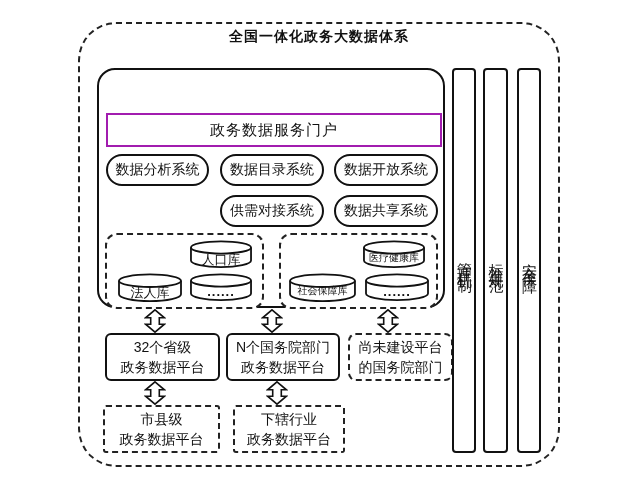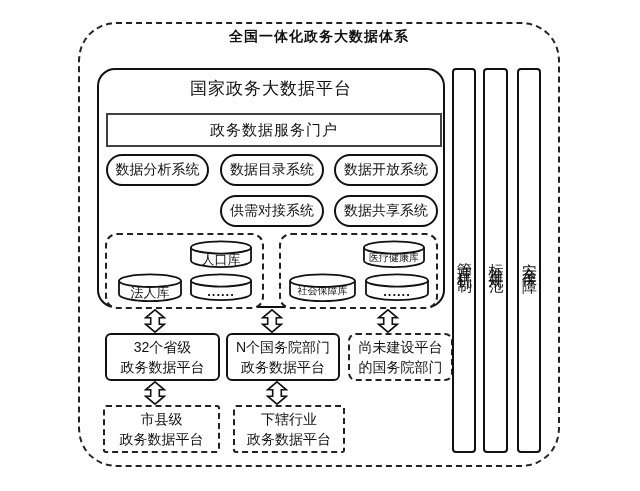--- a/index.html
+++ b/index.html
@@ -4,21 +4,21 @@
 <style>
   html,body{margin:0;padding:0;background:#fff;}
   .canvas{position:relative;width:640px;height:491px;background:#fff;overflow:hidden;
           font-family:"Liberation Sans","DejaVu Sans",sans-serif;color:#111;}
   .abs{position:absolute;box-sizing:border-box;}
   .outer{left:78px;top:22px;width:482px;height:445px;border:2px dashed #222;border-radius:38px;background:#fff;}
   .main-title{left:78px;top:28px;width:482px;height:28px;text-align:center;
               font-size:14px;font-weight:bold;letter-spacing:1px;}
   .big-box{left:97px;top:68px;width:348px;height:240px;border:2px solid #111;border-radius:18px;background:#fff;}
   .big-title{position:absolute;left:0;top:7px;width:100%;text-align:center;font-size:17px;letter-spacing:1px;}
-  .portal{position:absolute;left:7px;top:43px;width:332px;height:30px;border:2px solid #404040;background:#fff;
+  .portal{position:absolute;left:7px;top:43px;width:332px;height:30px;border:2px solid #a21caf;background:#fff;
           display:flex;align-items:center;justify-content:center;font-size:15px;letter-spacing:1px;}
   .sysbox{position:absolute;width:100px;height:28px;border:2px solid #111;border-radius:16px;background:#fff;
           display:flex;align-items:center;justify-content:center;font-size:14px;}
   .r1{top:84px;} .r2{top:125px;}
   .c1{left:7px;width:99px;} .c2{left:121px;} .c3{left:235px;}
   .dbbox{position:absolute;top:163px;width:155px;height:72px;border:2px dashed #222;border-radius:12px;background:#fff;}
   .db-left{left:6px;} .db-right{left:180px;}
   .db-label{position:absolute;left:14px;top:13px;font-size:15px;letter-spacing:1px;margin-top:28px;}
   .cyl{position:absolute;}
   .cyl svg{position:absolute;left:0;top:0;width:100%;height:100%;}
@@ -37,21 +37,20 @@
 </style>
 </head>
 <body>
 
 <div class="canvas">
 
   <div class="abs outer"></div>
   <div class="abs main-title">全国一体化政务大数据体系</div>
 
   <div class="abs big-box">
-    <div class="big-title">国家政务大数据平台</div>
     <div class="portal">政务数据服务门户</div>
 
     <div class="sysbox r1 c1">数据分析系统</div>
     <div class="sysbox r1 c2">数据目录系统</div>
     <div class="sysbox r1 c3">数据开放系统</div>
     <div class="sysbox r2 c2">供需对接系统</div>
     <div class="sysbox r2 c3">数据共享系统</div>
 
     <div class="dbbox db-left">
       <span class="db-label">基础库</span>

